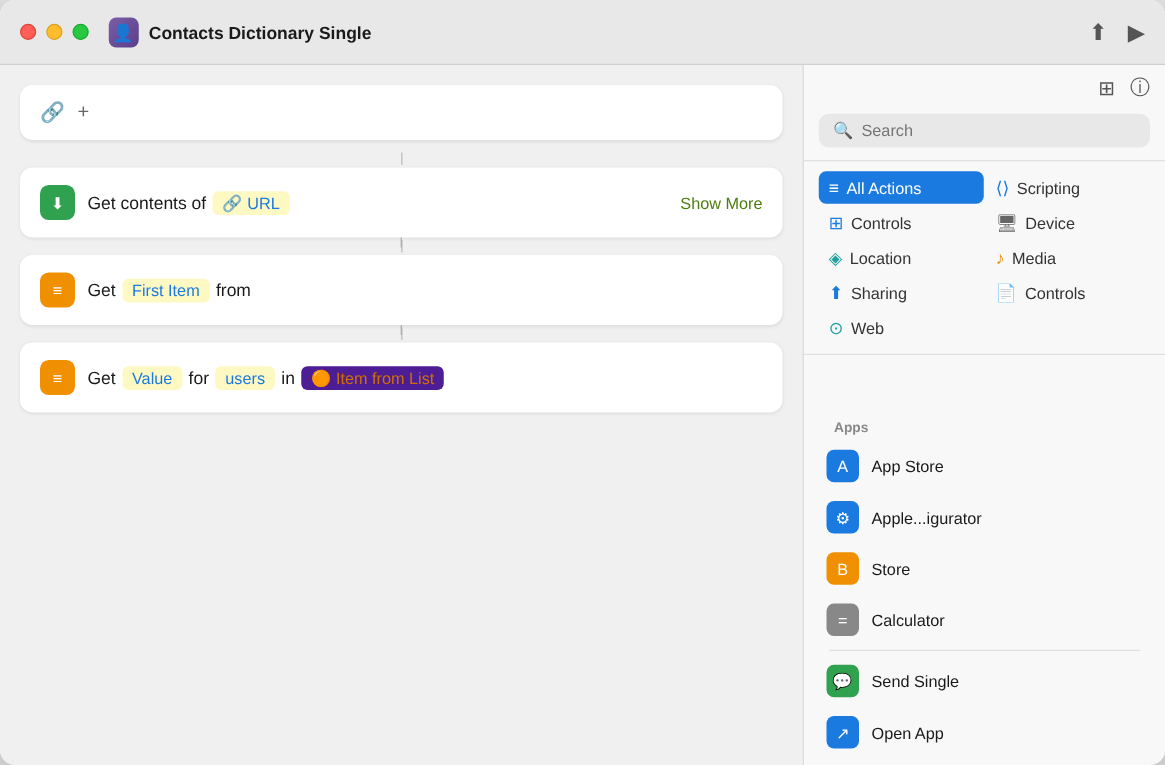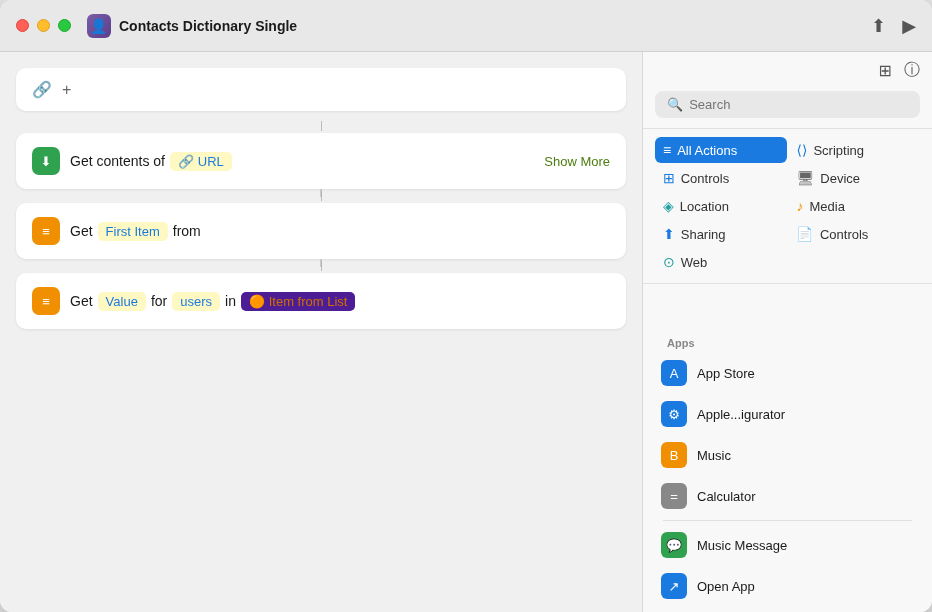--- a/index.html
+++ b/index.html
@@ -435,33 +435,33 @@
         <div class="action-row">
           <div class="action-row-icon ai-blue">A</div>
           <span class="action-row-label">App Store</span>
         </div>
         <div class="action-row">
           <div class="action-row-icon ai-blue">⚙</div>
           <span class="action-row-label">Apple...igurator</span>
         </div>
         <div class="action-row">
           <div class="action-row-icon ai-orange">B</div>
-          <span class="action-row-label">Music</span>
+          <span class="action-row-label">Store</span>
         </div>
         <div class="action-row">
           <div class="action-row-icon ai-gray">=</div>
           <span class="action-row-label">Calculator</span>
         </div>
 
         <div class="divider-line"></div>
 
 
         <div class="action-row">
           <div class="action-row-icon ai-green">💬</div>
-          <span class="action-row-label">Music Message</span>
+          <span class="action-row-label">Send Single</span>
         </div>
         <div class="action-row">
           <div class="action-row-icon ai-blue">↗</div>
           <span class="action-row-label">Open App</span>
         </div>
         <div class="action-row">
           <div class="action-row-icon ai-red">♪</div>
           <span class="action-row-label">Play Music</span>
         </div>
 

